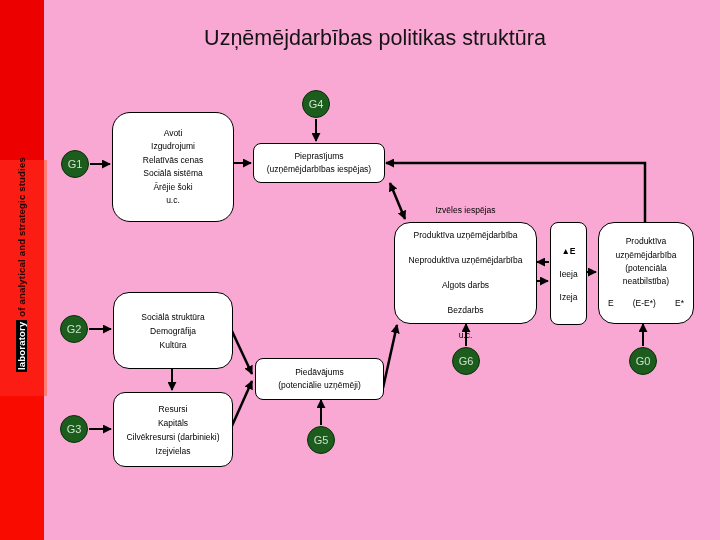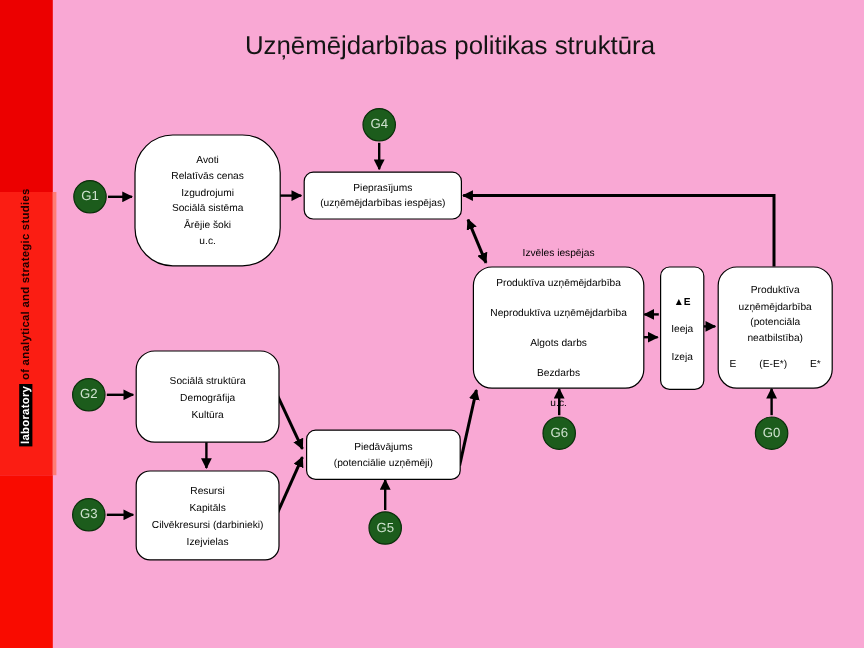--- a/index.html
+++ b/index.html
@@ -25,21 +25,21 @@
   
   svg.arrows{position:absolute;left:0;top:0;z-index:1;pointer-events:none;}
   .ar{stroke:#000;fill:none;stroke-width:2;}
   .ar.thick{stroke-width:2.5;}
 
   
   .box{position:absolute;background:#fff;border:1px solid #000;z-index:2;
        display:flex;flex-direction:column;justify-content:center;align-items:center;
        font-size:8.5px;line-height:13.2px;text-align:center;}
   .box div{width:100%;}
-  #box-avoti{left:112px;top:112px;width:120px;height:108px;border-radius:32px;line-height:13.5px;}
+  #box-avoti{left:112px;top:112px;width:120px;height:108px;border-radius:18px;line-height:13.5px;}
   #box-pieprasijums{left:253px;top:143px;width:130px;height:38px;border-radius:8px;line-height:13px;}
   #box-izveles{left:394px;top:222px;width:141px;height:100px;border-radius:16px;line-height:13px;gap:12px;}
   #box-delta{left:550px;top:222px;width:35px;height:101px;border-radius:8px;line-height:12px;gap:11px;}
   #box-produktiva{left:598px;top:222px;width:94px;height:100px;border-radius:16px;line-height:13.2px;}
   #box-sociala{left:113px;top:292px;width:118px;height:75px;border-radius:16px;line-height:14px;}
   #box-resursi{left:113px;top:392px;width:118px;height:73px;border-radius:12px;line-height:14px;}
   #box-piedavajums{left:255px;top:358px;width:127px;height:40px;border-radius:8px;line-height:13.5px;}
   .delta-sym{font-weight:bold;}
   .formula{display:flex;justify-content:space-between;padding:0 9px;box-sizing:border-box;margin-top:9px;}
 
@@ -89,22 +89,22 @@
     <line class="ar" x1="643" y1="346" x2="643" y2="324" marker-end="url(#ah)"></line>
     <line class="ar" x1="549" y1="262" x2="537" y2="262" marker-end="url(#ah)"></line>
     <line class="ar" x1="536" y1="281" x2="548" y2="281" marker-end="url(#ah)"></line>
     <line class="ar" x1="586" y1="272" x2="596" y2="272" marker-end="url(#ah)"></line>
     <line class="ar" x1="89" y1="329" x2="111" y2="329" marker-end="url(#ah)"></line>
     <line class="ar" x1="89" y1="429" x2="111" y2="429" marker-end="url(#ah)"></line>
   </svg>
 
   <div class="box" id="box-avoti">
     <div>Avoti</div>
+    <div>Izgudrojumi</div>
     <div>Relatīvās cenas</div>
-    <div>Izgudrojumi</div>
     <div>Sociālā sistēma</div>
     <div>Ārējie šoki</div>
     <div>u.c.</div>
   </div>
 
   <div class="box" id="box-pieprasijums">
     <div>Pieprasījums</div>
     <div>(uzņēmējdarbības iespējas)</div>
   </div>
 

